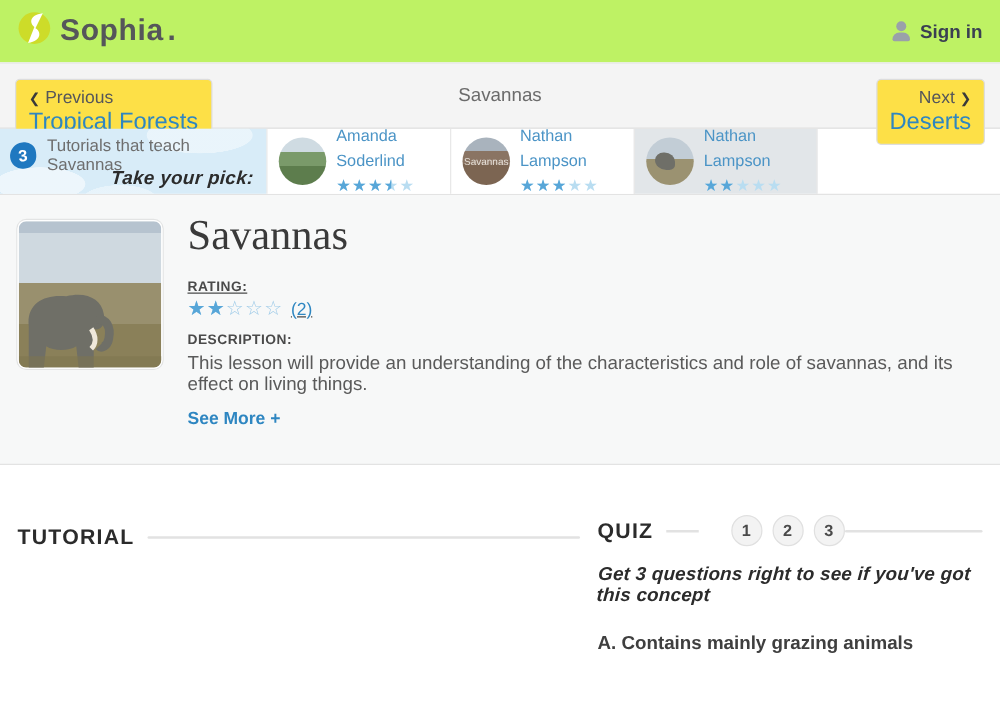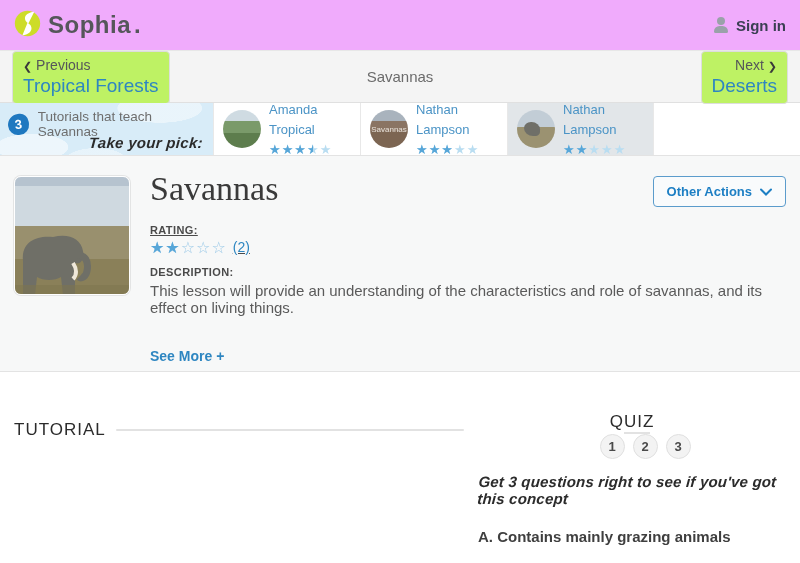--- a/index.html
+++ b/index.html
@@ -3,37 +3,37 @@
 <meta charset="utf-8">
 <style>
   * { margin:0; padding:0; box-sizing:border-box; }
   html,body { width:800px; }
   body {
     font-family:"Liberation Sans","DejaVu Sans",sans-serif;
     background:#ffffff; color:#4a4a4a; width:800px; height:563px; overflow:hidden;
     position:relative;
   }
   
-  .header { height:50px; background:#f0abfc; display:flex; align-items:center;
+  .header { height:50px; background:#bef264; display:flex; align-items:center;
     justify-content:space-between; padding:0 14px; }
   .logo { display:flex; align-items:center; gap:7px; cursor:pointer; }
   .logo-word { font-size:24px; font-weight:bold; color:#55565a; letter-spacing:.5px; }
   .logo-dot { color:#55565a; font-weight:bold; font-size:24px; margin-left:-4px; }
   .signin { display:flex; align-items:center; gap:7px; cursor:pointer;justify-content:flex-end; }
   .signin-label { font-size:15px; font-weight:bold; color:#3a3f52; }
   .person-icon { width:16px; height:16px; position:relative; display:inline-block; }
   .person-icon::before { content:""; position:absolute; top:0; left:4px; width:8px; height:8px;
     border-radius:50%; background:#9aa1a9; }
   .person-icon::after { content:""; position:absolute; bottom:0; left:1px; width:14px; height:7px;
     border-radius:7px 7px 2px 2px; background:#9aa1a9; }
   
   .navbar { height:53px; background:#f4f4f4; border-top:1px solid #e7e7e7;
     border-bottom:1px solid #e0e0e0; position:relative; display:flex; align-items:center; }
   .nav-title { position:absolute; left:0; right:0; text-align:center; font-size:15px; color:#6b6b6b; }
-  .nav-btn { position:absolute; top:0; background:#bef264; border:1px solid #ddd; border-radius:4px;
+  .nav-btn { position:absolute; top:12px; background:#fde047; border:1px solid #ddd; border-radius:4px;
     padding:4px 10px; line-height:1.3; cursor:pointer; }
   .nav-btn.prev { left:12px; }
   .nav-btn.next { right:12px; text-align:right; }
   .nav-btn .row1 { font-size:14px; color:#55565a; }
   .nav-btn .row2 { font-size:19px; color:#2e86c1; }
   .chev { font-size:11px; color:#3a3a3a; font-weight:bold; }
   
   .strip { height:53px; display:flex; background:#fff; border-bottom:1px solid #e3e3e3; }
   .strip-left { width:213px; flex:0 0 213px; background:#d8ecf8;
     background-image:
@@ -79,32 +79,32 @@
     color:#3a3a3a; font-weight:normal; }
   .meta-label { font-size:11px; font-weight:bold; color:#4a4a4a; letter-spacing:.4px; }
   .rating-block { margin-top:16px;text-decoration:underline; }
   .rating-row { display:flex; align-items:center; gap:6px; margin-top:2px; }
   .rating-row .stars { font-size:16px; }
   .rating-count { font-size:14px; color:#2e86c1; cursor:pointer; }
   .author-row { margin-top:10px; font-size:13.5px; }
   .author-name { color:#565656; font-weight:normal; margin-left:6px; font-size:14px; }
   .desc-block { margin-top:10px; }
   .desc-text { font-size:15px; color:#5a5a5a; margin-top:4px; max-width:640px; }
-  .see-more { margin-top:32px; font-size:14px; font-weight:bold; color:#2e86c1; cursor:pointer; }
+  .see-more { margin-top:10px; font-size:14px; font-weight:bold; color:#2e86c1; cursor:pointer; }
   .other-actions { position:absolute; right:0; top:6px; background:#f9fbfc; border:1px solid #5b9ccc;
     border-radius:4px; padding:7px 13px; font-size:13px; font-weight:bold; color:#1d7fc4;
     display:flex; align-items:center; gap:8px; cursor:pointer; }
   
   .bottom { display:flex; padding:0 14px; background:#fff; }
   .col-tutorial { width:450px; flex:0 0 450px; padding-top:48px; }
   .col-quiz { margin-left:14px; flex:1; padding-top:40px; }
   .section-head { display:flex; align-items:center; gap:10px; }
-  .section-title { font-size:17px; font-weight:normal; color:#2b2b2b; letter-spacing:1px; }
+  .section-title { font-size:17px; font-weight:bold; color:#2b2b2b; letter-spacing:1px; }
   .section-line { flex:1; height:2px; background:#e2e2e2; border-radius:1px; }
-  .quiz-head { display:flex; align-items:center;flex-direction:column; }
+  .quiz-head { display:flex; align-items:center; }
   .quiz-steps { position:relative; display:flex; align-items:center; gap:8px; margin-left:26px; }
   .quiz-line-left { width:26px; height:2px; background:#e2e2e2; margin-left:10px; }
   .step-circle { width:25px; height:25px; border-radius:50%; background:#f3f3f3;
     border:1px solid #e0e0e0; display:flex; align-items:center; justify-content:center;
     font-size:13px; font-weight:bold; color:#4a4a4a; z-index:1; }
   .quiz-tagline { margin-top:14px; font-size:15px; color:#2b2b2b; font-style:italic;
     font-weight:bold; transform:skewX(-4deg); letter-spacing:.2px; }
   .tutorial-body { margin-top:44px; font-size:15.5px; color:#5c5c5c; line-height:1.65; max-width:450px; }
   .quiz-intro { margin-top:18px; font-size:14px; font-weight:bold; color:#3f3f3f; }
   .quiz-option { margin-top:21px; font-size:15px; font-weight:bold; color:#3f3f3f; }
@@ -149,21 +149,21 @@
     <div class="strip-row1">
       <span class="count-badge">3</span>
       <span class="strip-heading">Tutorials that teach Savannas</span>
     </div>
     <div class="strip-tagline">Take your pick:</div>
   </div>
 
   <div class="tutor-card">
     <span class="avatar landscape"></span>
     <span class="tutor-info">
-      <span class="tutor-name">Amanda Tropical</span>
+      <span class="tutor-name">Amanda Soderlind</span>
       <span class="stars"><span class="st"><span class="st-fill" style="width: 100%;">★</span><span class="st-base">★</span></span><span class="st"><span class="st-fill" style="width: 100%;">★</span><span class="st-base">★</span></span><span class="st"><span class="st-fill" style="width: 100%;">★</span><span class="st-base">★</span></span><span class="st"><span class="st-fill" style="width: 50%;">★</span><span class="st-base">★</span></span><span class="st"><span class="st-fill" style="width: 0%;">★</span><span class="st-base">★</span></span></span>
     </span>
   </div>
 
   <div class="tutor-card">
     <span class="avatar savannas-brown">
       <span>Savannas</span>
     </span>
     <span class="tutor-info">
       <span class="tutor-name">Nathan Lampson</span>
@@ -186,26 +186,20 @@
       <path d="M8 62 C6 44 20 36 38 38 C54 34 66 40 68 52 C70 62 64 66 60 64 L60 96 L48 96 L46 78 C40 82 28 82 22 78 L20 96 L8 96 Z" fill="#6f6f67"></path>
       <path d="M62 56 C70 56 74 62 72 72 C71 78 66 80 64 78" fill="none" stroke="#6f6f67" stroke-width="7"></path>
       <path d="M58 64 C62 70 62 76 58 80" fill="none" stroke="#efe8da" stroke-width="4"></path>
       <rect x="0" y="86" width="116" height="11" fill="#7e744e" opacity=".55"></rect>
     </svg>
   </div>
 
   <div class="lesson-main">
     <div class="lesson-title">Savannas</div>
 
-    <button class="other-actions">
-      <span>Other Actions</span>
-      <svg width="12" height="8" viewBox="0 0 12 8">
-        <polyline points="1,1.5 6,6.5 11,1.5" fill="none" stroke="#1d7fc4" stroke-width="2" stroke-linecap="round"></polyline>
-      </svg>
-    </button>
 
     <div class="rating-block">
       <div class="meta-label">RATING:</div>
       <div class="rating-row">
         <span class="stars"><span class="st"><span class="st-fill" style="width: 100%;">★</span><span class="st-base outline">☆</span></span><span class="st"><span class="st-fill" style="width: 100%;">★</span><span class="st-base outline">☆</span></span><span class="st"><span class="st-fill" style="width: 0%;">★</span><span class="st-base outline">☆</span></span><span class="st"><span class="st-fill" style="width: 0%;">★</span><span class="st-base outline">☆</span></span><span class="st"><span class="st-fill" style="width: 0%;">★</span><span class="st-base outline">☆</span></span></span>
         <span class="rating-count">(2)</span>
       </div>
     </div>
 
 

